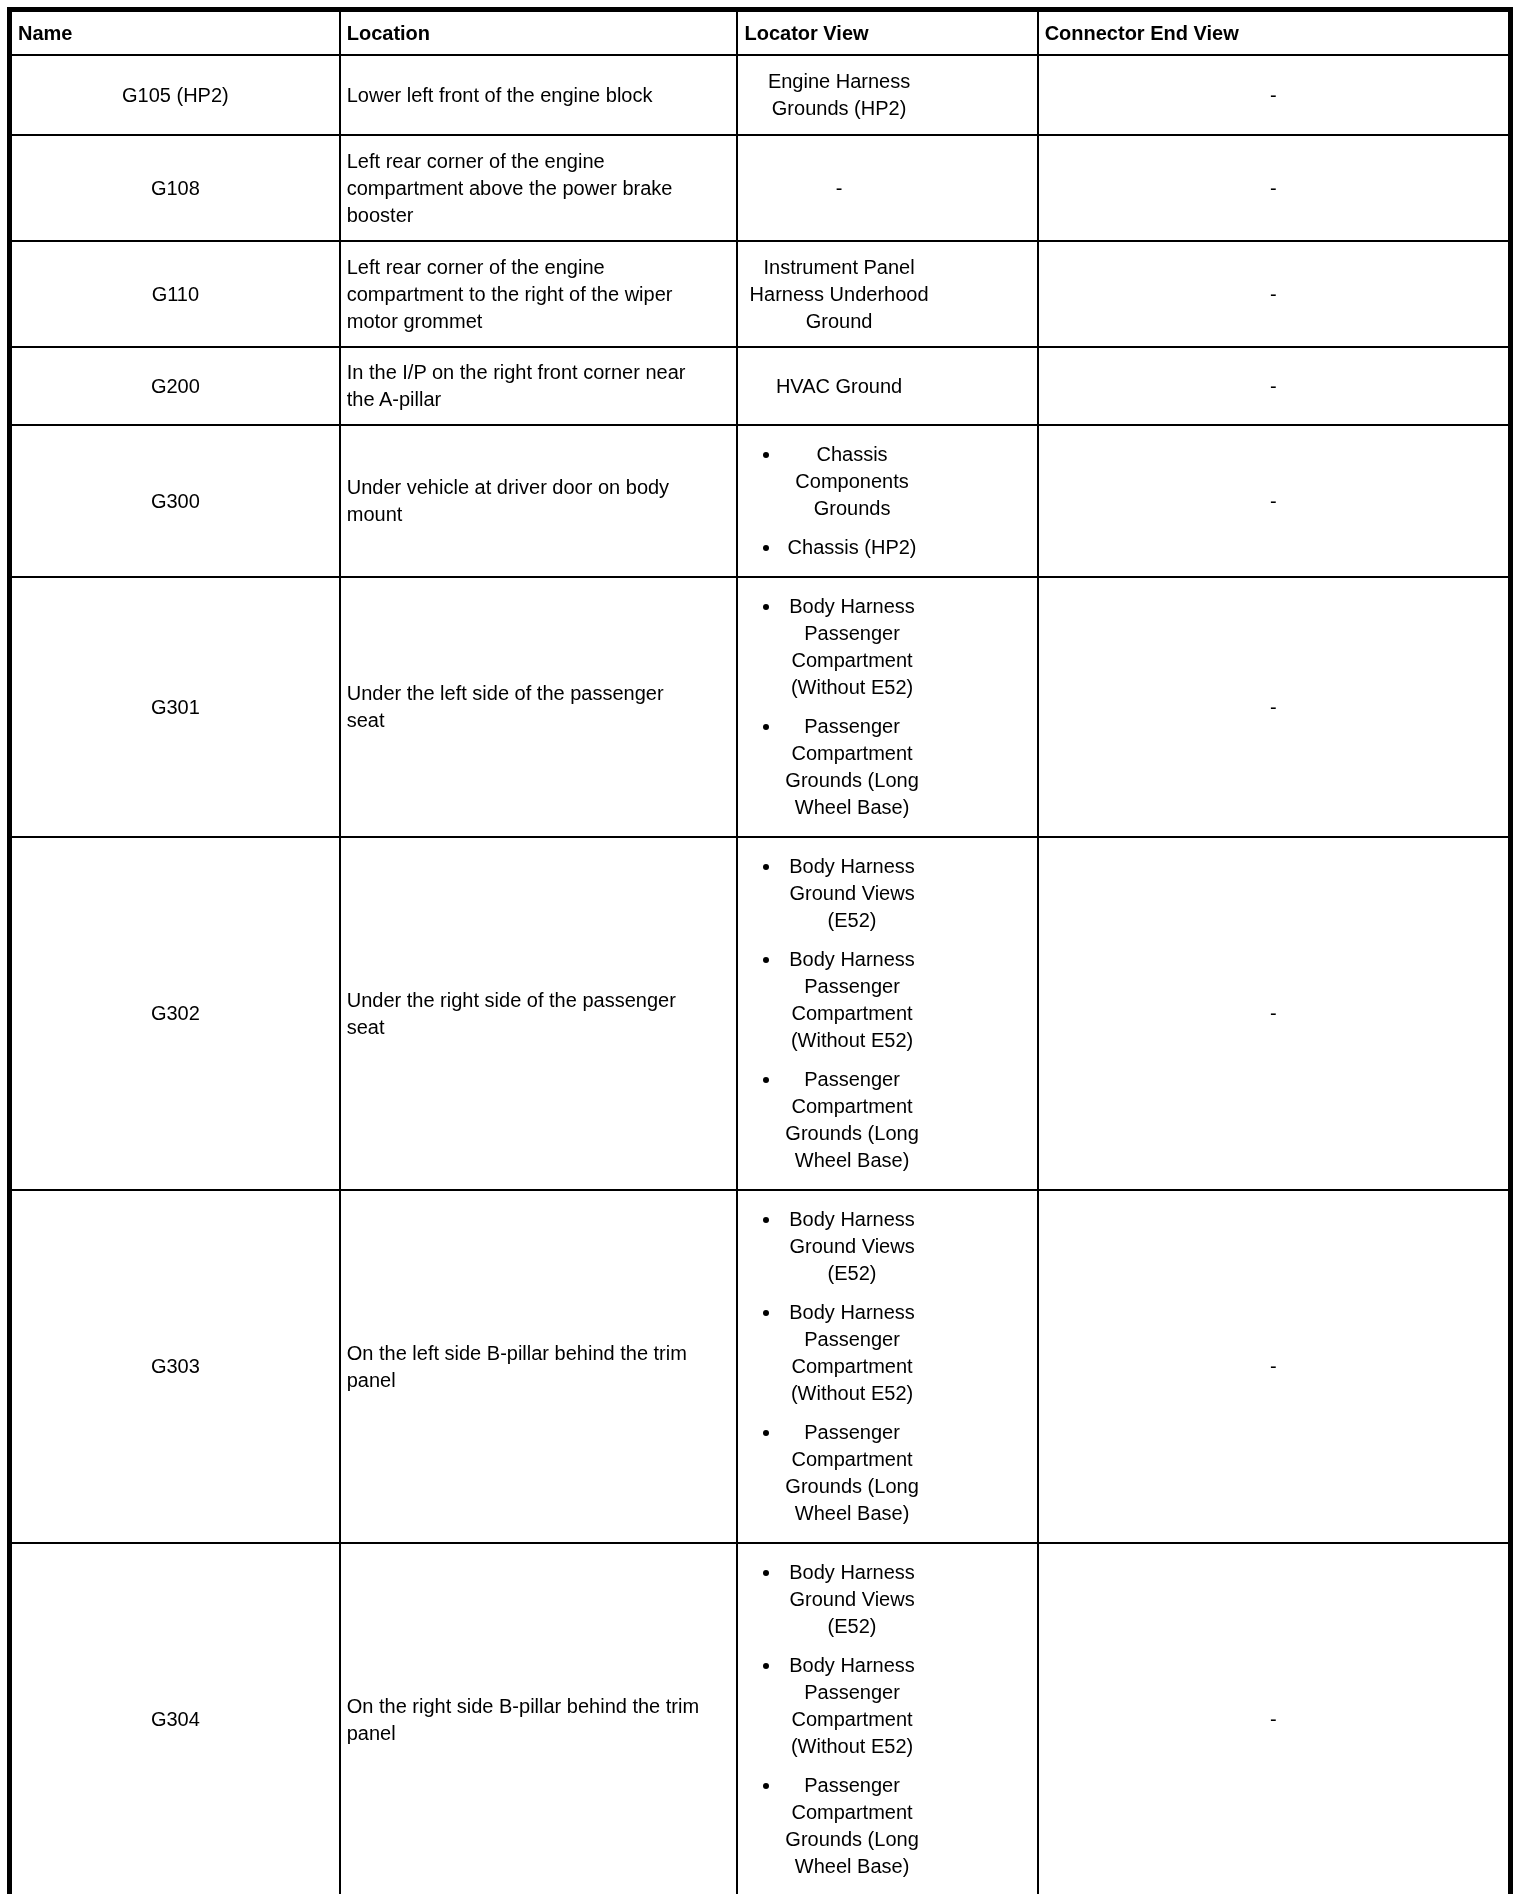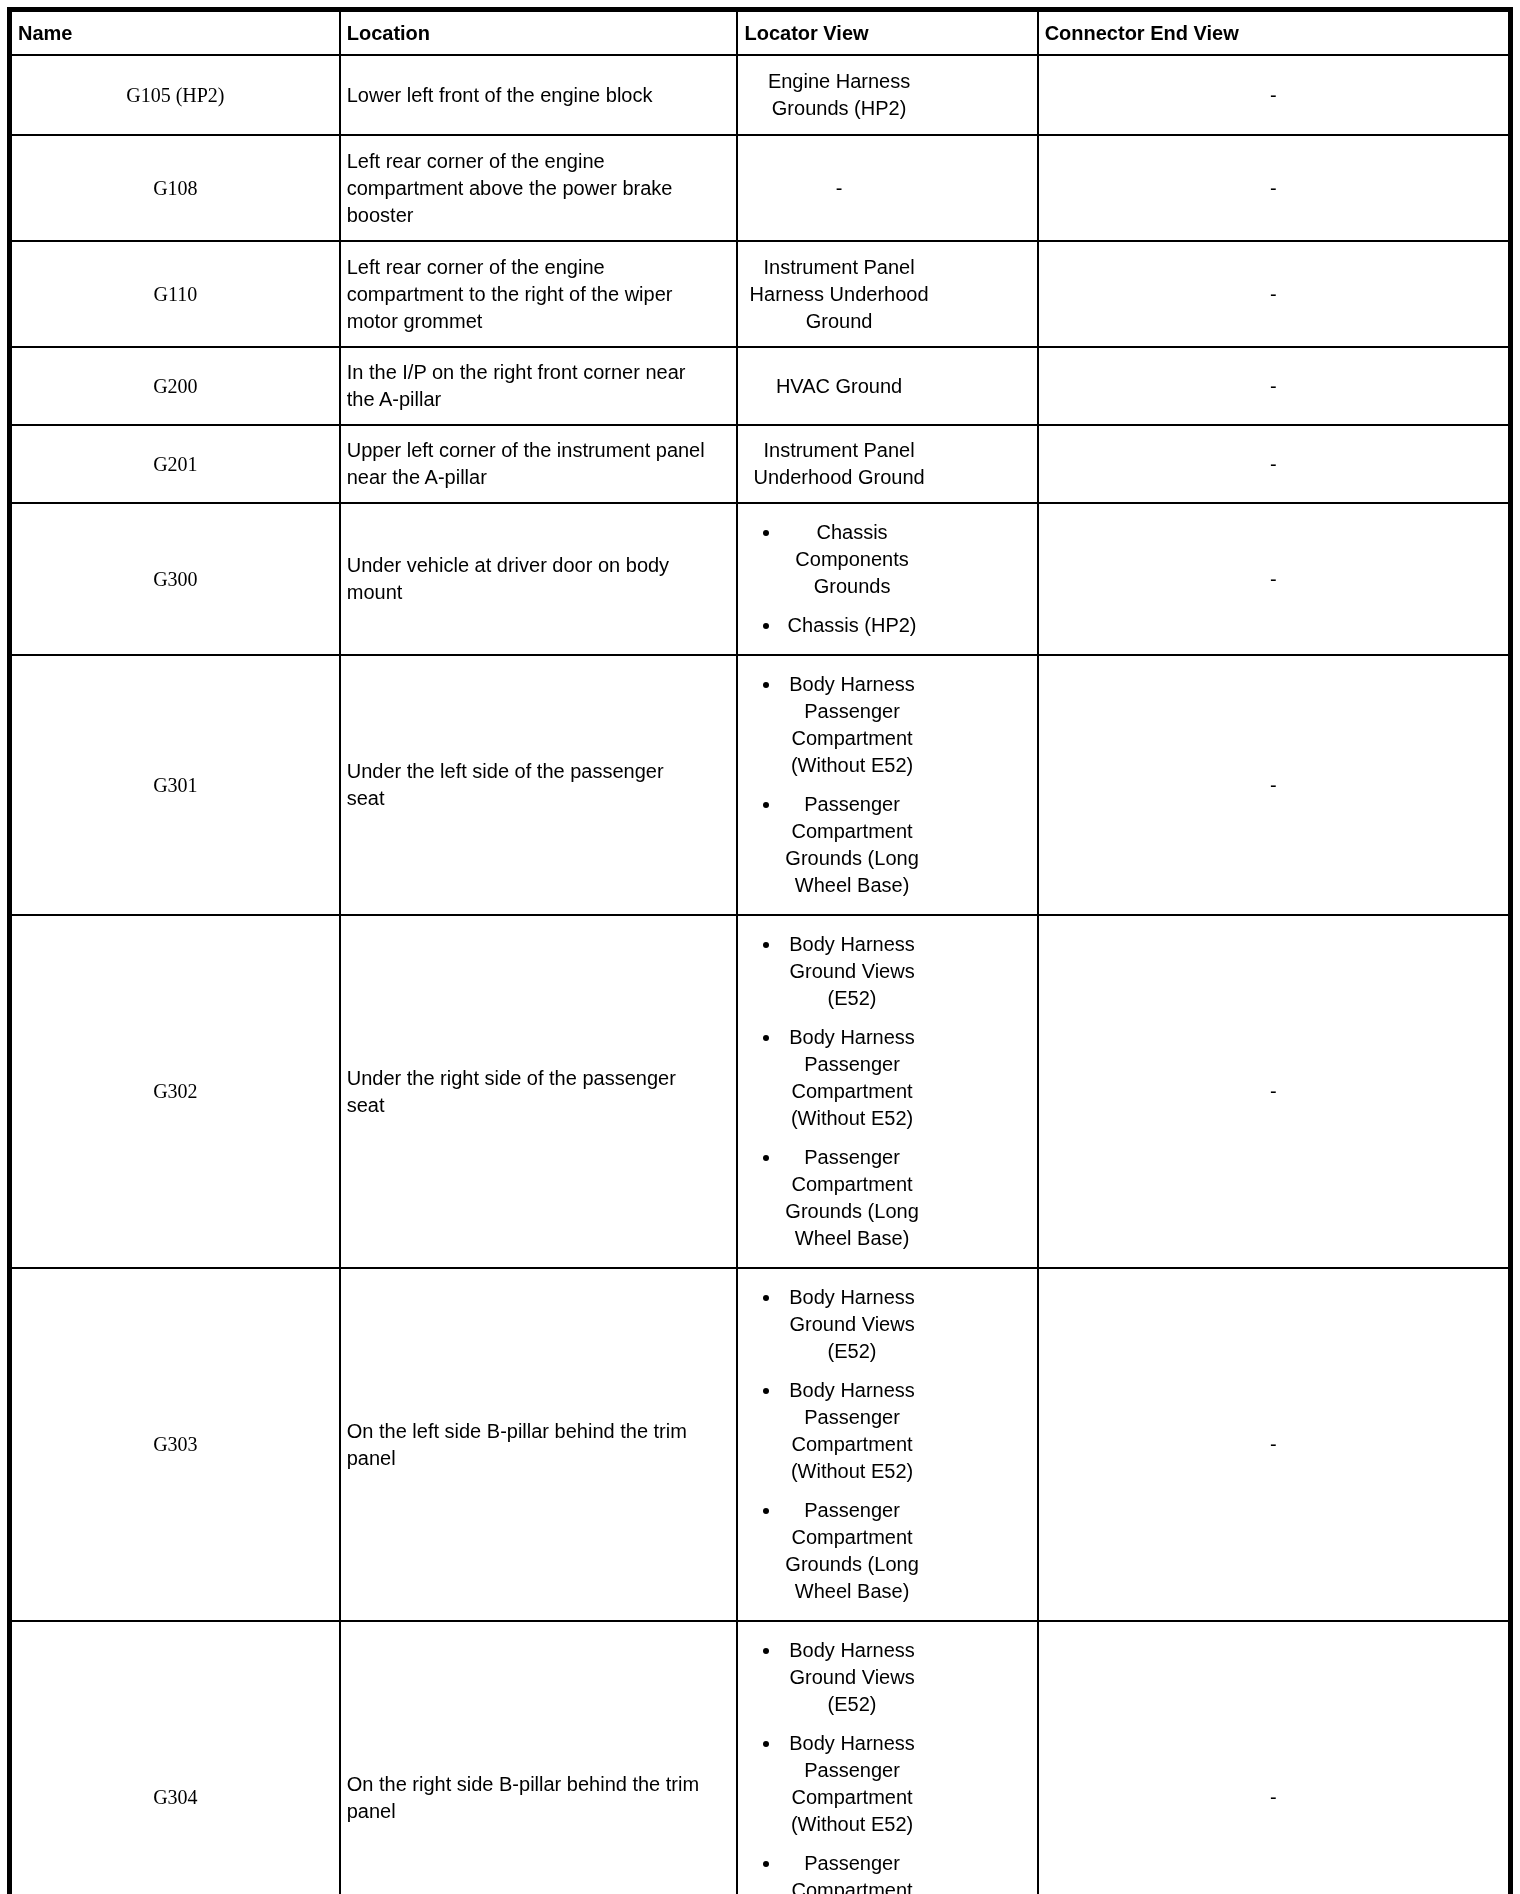--- a/index.html
+++ b/index.html
@@ -31,21 +31,21 @@
     padding: 3px 6px;
     font-size: 20px;
     line-height: 1.35;
     vertical-align: middle;
     word-wrap: break-word;
   }
   th {
     font-weight: bold;
     text-align: left;
   }
-  td.name { text-align: center; font-family: Liberation Serif, serif; }
+  td.name { text-align: center; }
   td.loc  { text-align: left; padding-right: 30px; }
   td.locv { text-align: center; padding-right: 103px; border-radius: 9px; }
   td.conn { text-align: center; }
 
   ul.locator-list {
     margin: 0;
     padding-left: 26px;
     list-style-type: disc;
   }
   ul.locator-list li {
@@ -106,26 +106,20 @@
       </tr>
 
 
       <tr class="h70">
         <td class="name">G200</td>
         <td class="loc">In the I/P on the right front corner near the A-pillar</td>
         <td class="locv">HVAC Ground</td>
         <td class="conn">-</td>
       </tr>
 
-      <tr class="h70">
-        <td class="name">G201</td>
-        <td class="loc">Upper left corner of the instrument panel near the A-pillar</td>
-        <td class="locv">Instrument Panel Underhood Ground</td>
-        <td class="conn">-</td>
-      </tr>
 
       <tr class="h132">
         <td class="name">G300</td>
         <td class="loc">Under vehicle at driver door on body mount</td>
         <td class="locv">
           <ul class="locator-list">
             <li>Chassis Components Grounds</li>
             <li>Chassis (HP2)</li>
           </ul>
         </td>

